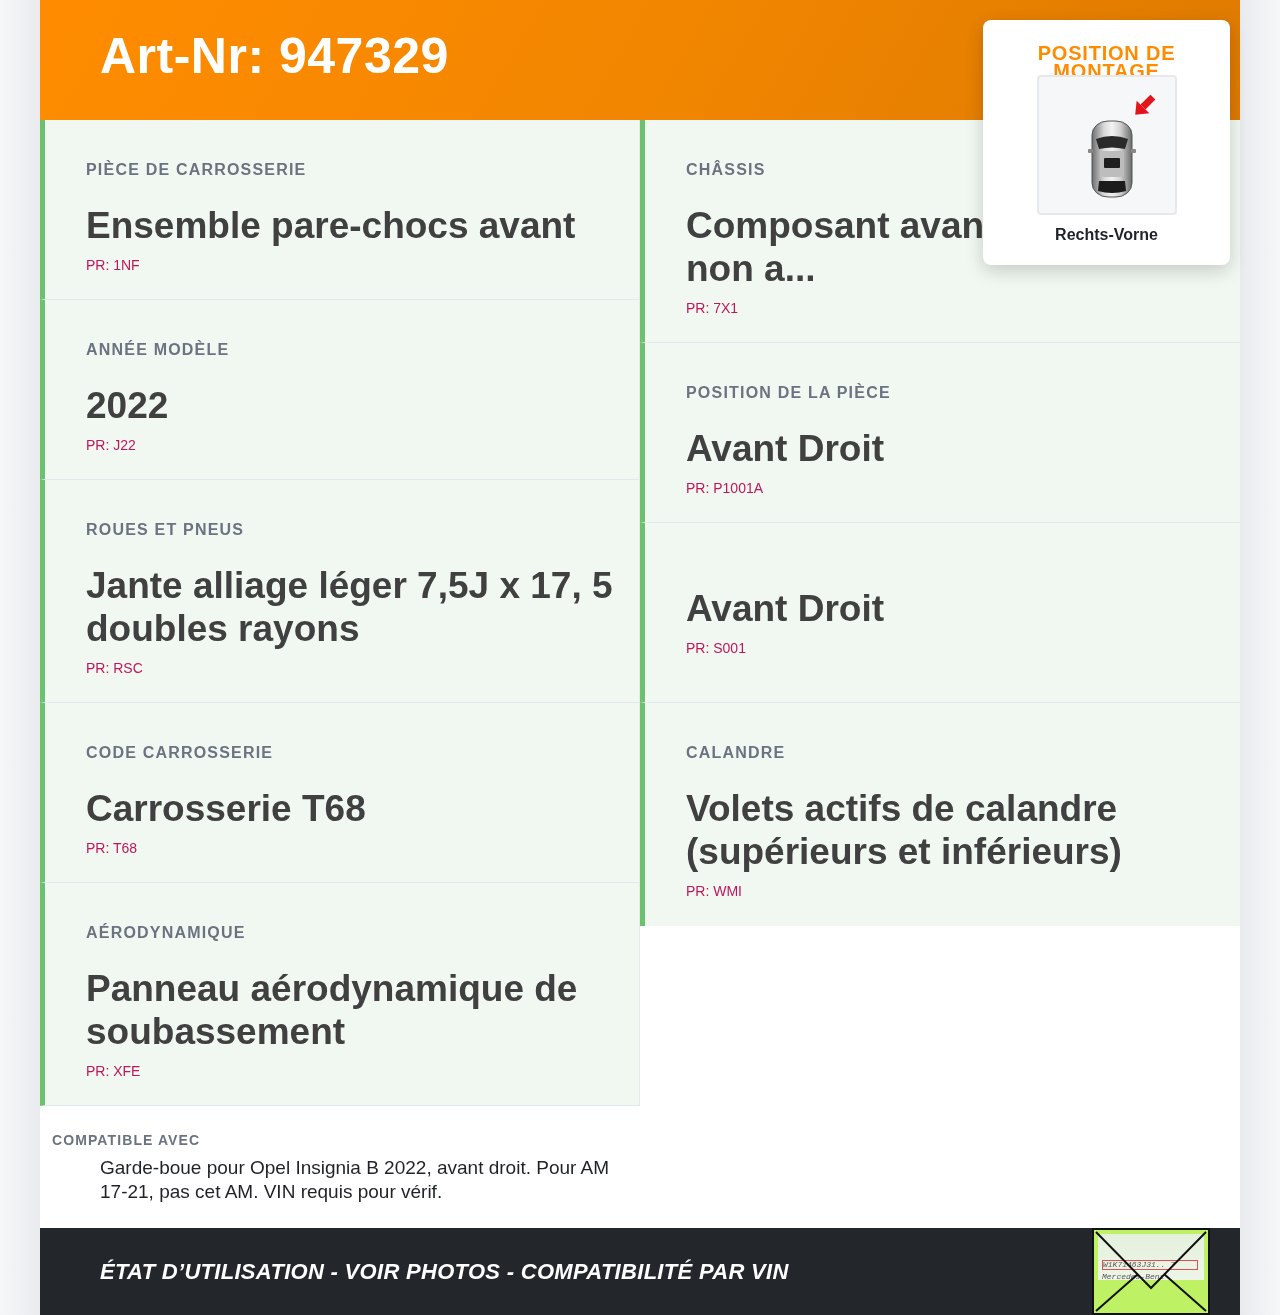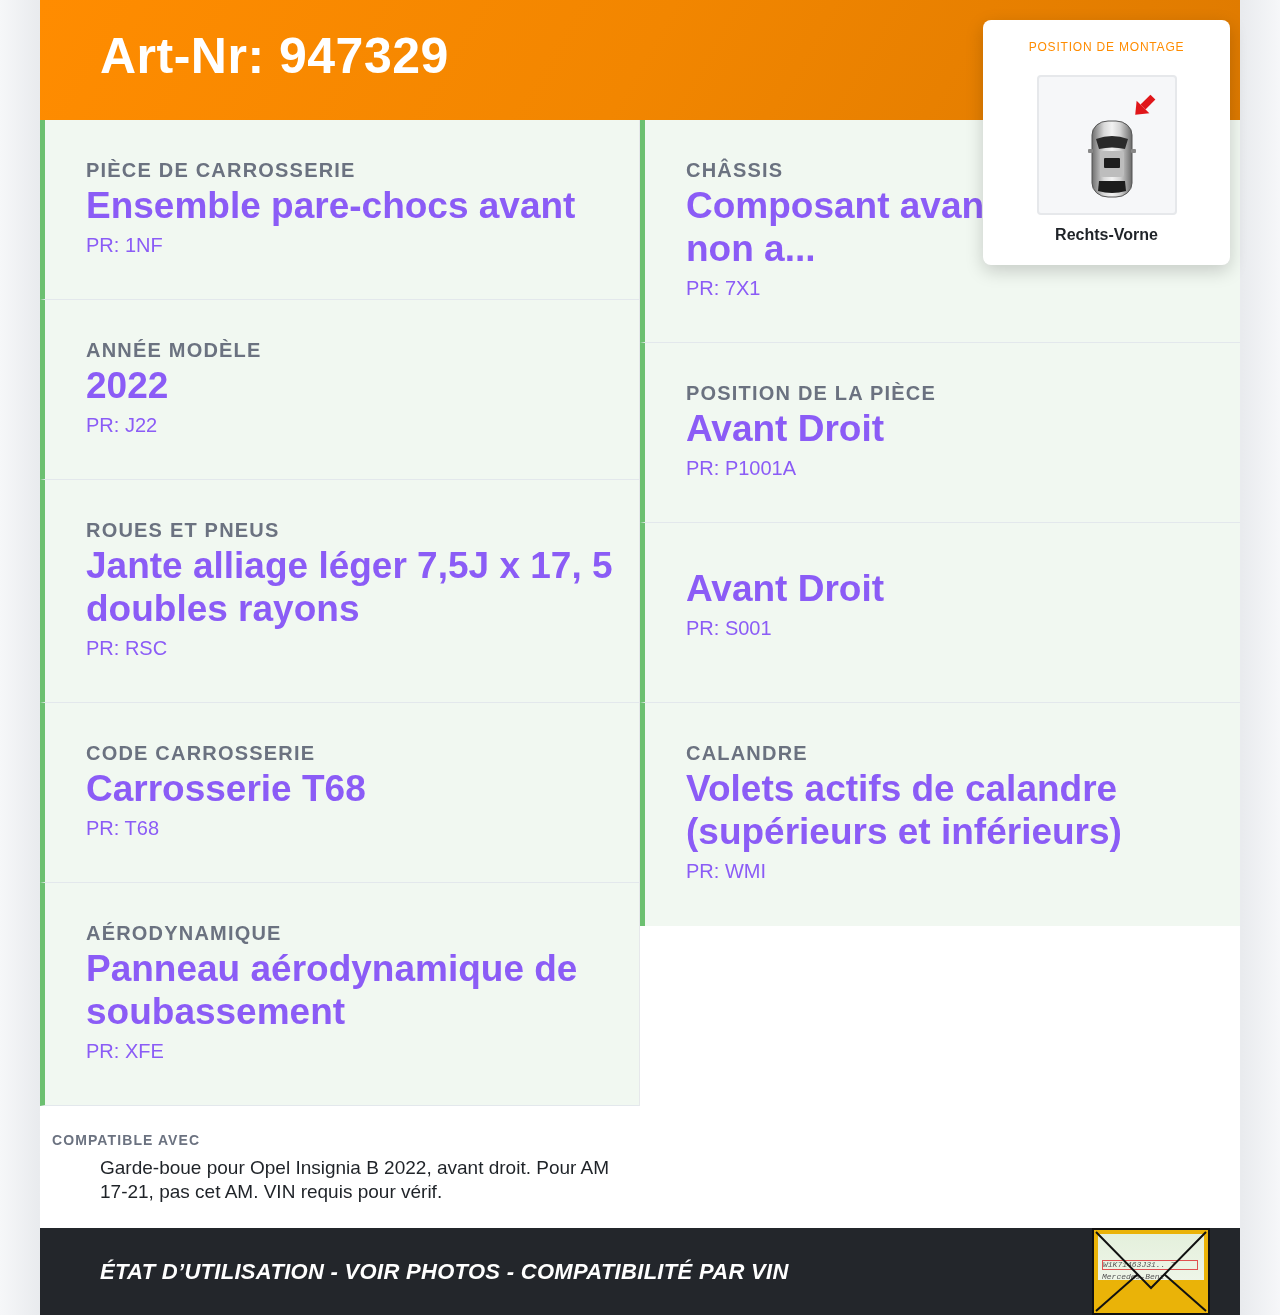--- a/index.html
+++ b/index.html
@@ -30,31 +30,31 @@
   .col-left { left: 0; border-right: 1px solid #e6e8eb; height: 1108px; }
   .col-right { left: 600px; }
   .card {
     position: relative;
     background: #f1f8f1;
     border-left: 5px solid #6cc070;
     border-bottom: 1px solid #e3e8ec;
     padding: 40px 20px 40px 41px;
   }
   .card-label {
-    font-size: 20px; font-weight: 700; letter-spacing: 1.2px;
+    font-size: 16px; font-weight: 700; letter-spacing: 1.2px;
     color: #6b7280; text-transform: uppercase; line-height: 20px;
   }
   .card-value {
-    margin-top: 4px;
-    font-size: 37px; font-weight: 700; color: #8b5cf6;
+    margin-top: 24px;
+    font-size: 37px; font-weight: 700; color: #404040;
     line-height: 43px;
   }
   .card-pr {
     margin-top: 8px;
-    font-size: 20px; color: #8b5cf6; line-height: 20px;
+    font-size: 14px; color: #be185d; line-height: 20px;
   }
   .compat {
     position: absolute; left: 0; top: 1106px; width: 600px; height: 122px;
     background: #ffffff; padding: 26px 24px 0 12px;
   }
   .compat-label {
     font-size: 14px; font-weight: 700; letter-spacing: 1.1px; color: #6b7280;
     line-height: 16px;
   }
   .compat-text {
@@ -67,21 +67,21 @@
     background: #23262b;
     font-style: italic;
   }
   .footer-text {
     position: absolute; left: 60px; top: 31px;
     color: #ffffff; font-size: 22px; font-weight: 700; letter-spacing: 0.3px;
     line-height: 26px;
   }
   .vin-thumb {
     position: absolute; left: 1052px; top: 0px; width: 118px; height: 87px;
-    background: #eab308; border: 2px solid #111;
+    background: #bef264; border: 2px solid #111;
     overflow: hidden;
   }
   .vin-thumb .doc {
     position: absolute; left: 4px; top: 4px; right: 4px; height: 46px;
     background: linear-gradient(180deg, #e4f0dc, #eef5e8);
   }
   .vin-thumb .vin-line {
     position: absolute; left: 8px; top: 30px; width: 96px; height: 10px;
     border: 1px solid #e05050;
     font-family: "Liberation Mono", monospace; font-size: 8px; line-height: 8px;
@@ -92,21 +92,21 @@
     font-size: 8px; color: #555;
   }
   .vin-thumb svg { position: absolute; left: 0; top: 0; }
   .mount-popup {
     position: absolute; left: 983px; top: 20px; width: 247px; height: 245px;
     background: #ffffff; border-radius: 8px;
     box-shadow: 0 6px 18px rgba(0,0,0,0.18);
     text-align: center;
   }
   .mount-title {
-    margin-top: 18px; font-size: 12px; font-weight: 400; letter-spacing: 0.8px;
+    margin-top: 24px; font-size: 20px; font-weight: 700; letter-spacing: 0.8px;
     color: #ff8c00; line-height: 18px;
   }
   .mount-image {
     position: absolute; left: 54px; top: 55px; width: 140px; height: 140px;
     background: #f6f7f9; border: 2px solid #e6e8eb; border-radius: 4px;
   }
   .mount-image svg { position: absolute; left: 0; top: 0; }
   .mount-caption {
     position: absolute; left: 0; width: 100%; top: 206px;
     font-size: 16px; font-weight: 700; color: #1f2328; line-height: 18px;

